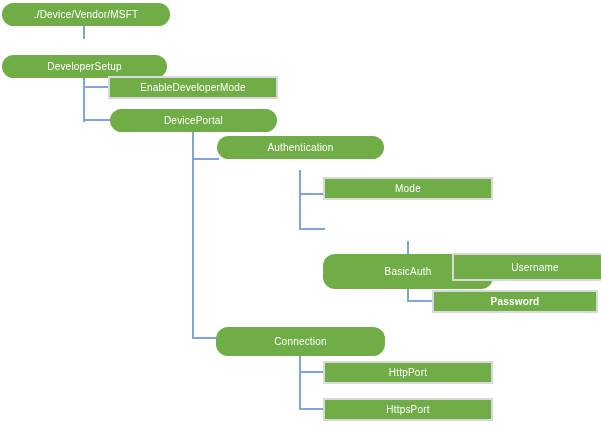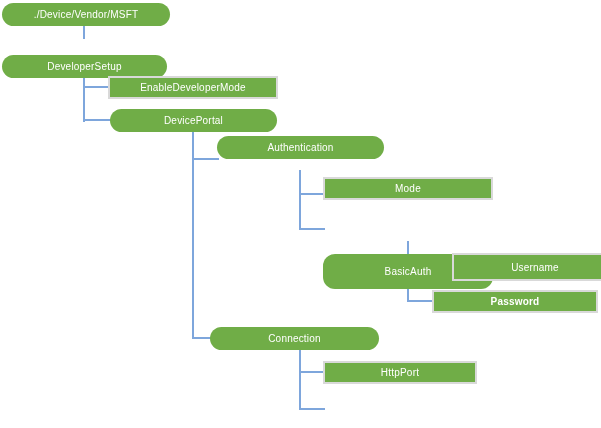--- a/index.html
+++ b/index.html
@@ -63,18 +63,19 @@
   <div class="node pill" style="left:217px; top:136px; width:167px; height:23px;">Authentication</div>
 
   <div class="node rect" style="left:323px; top:177px; width:170px; height:23px;">Mode</div>
 
   <div class="node pill" style="left:323px; top:218px; width:170px; height:35px;margin-top:36px;">BasicAuth</div>
 
   <div class="node rect" style="left:452px; top:253px; width:166px; height:28px;">Username</div>
 
   <div class="node rect" style="left:432px; top:290px; width:166px; height:23px;font-weight:bold;">Password</div>
 
-  <div class="node pill" style="left:210px; top:327px; width:169px; height:23px;">Connection</div>
+  <div class="node pill" style="left:216px; top:327px; width:169px; height:29px;">Connection</div>
 
-  <div class="node rect" style="left:323px; top:361px; width:154px; height:23px;text-align:right;">HttpPort</div>
+  <div class="node rect" style="left:323px; top:361px; width:170px; height:23px;text-align:right;">HttpPort</div>
 
+  <div class="node rect" style="left:323px; top:398px; width:170px; height:23px;">HttpsPort</div>
 
 </div>
 
 </body></html>

